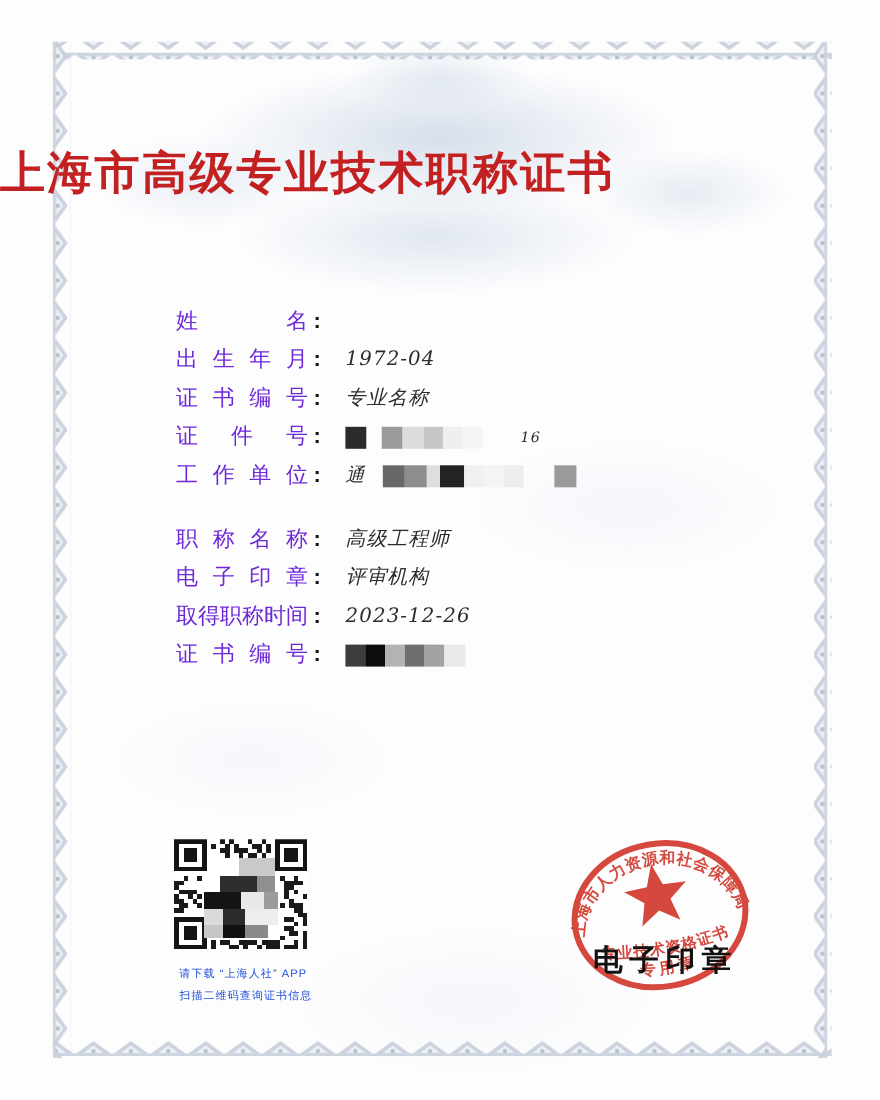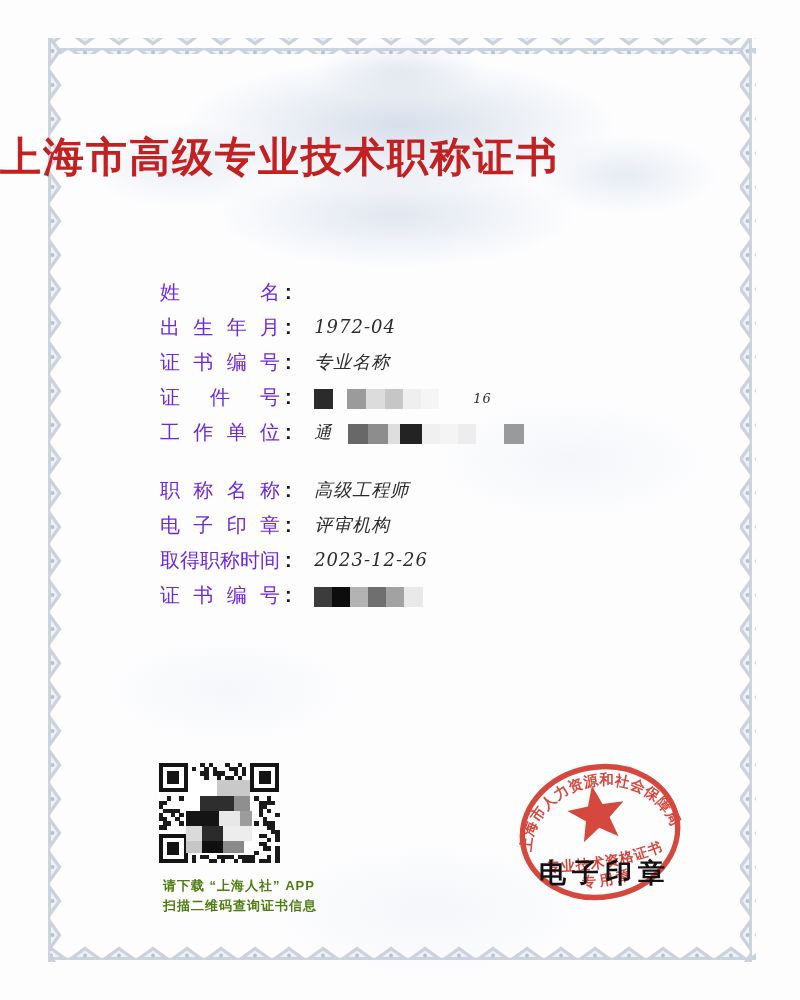--- a/index.html
+++ b/index.html
@@ -35,22 +35,22 @@
   .col { display:inline-block; font-size:20px; font-weight:bold; color:#151515; margin-left:5px; vertical-align:top; }
   .val { display:inline-block; margin-left:18px; font-size:18px; letter-spacing:1px; color:#2c2c2c;
     font-family:"DejaVu Serif", serif; font-style:italic; vertical-align:top; }
   .val.wrap { width:366px; white-space:normal; line-height:27px; vertical-align:top; }
   .mzwrap { display:inline-block; vertical-align:middle; height:22px; line-height:22px; }
   .mz { display:inline-block; height:20px; vertical-align:middle; }
   .sfx { margin-left:34px; font-size:13px; }
   .pfx { font-size:17px; margin-right:0; }
 
   .qr-box { position:absolute; left:158px; top:763px; width:122px; height:100px; }
-  .qr-caption { position:absolute; left:163px; top:876px; font-size:13px; font-weight:bold;
-    color:#4d7c0f; line-height:20px; letter-spacing:1px; }
+  .qr-caption { position:absolute; left:163px; top:876px; font-size:10px; font-weight:normal;
+    color:#1d4ed8; line-height:20px; letter-spacing:1px; }
 
   .seal { position:absolute; left:512px; top:760px; width:176px; height:150px; }
   .seal-overlay { position:absolute; left:539px; top:855px; font-size:27px; font-weight:700;
     color:#121212; letter-spacing:6px; white-space:nowrap;text-align:right; }
 </style>
 </head>
 <body>
 
 <div class="page">
 

